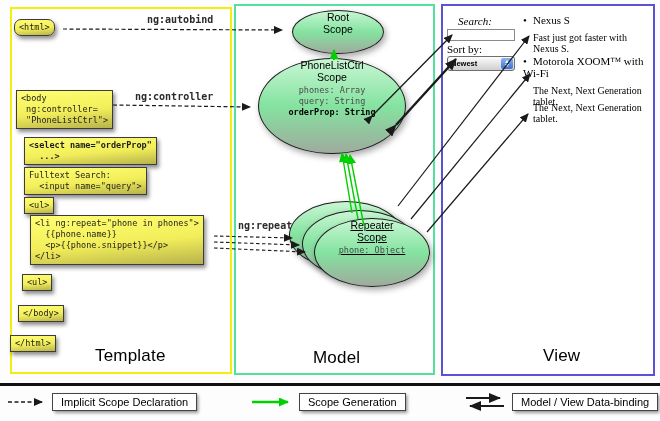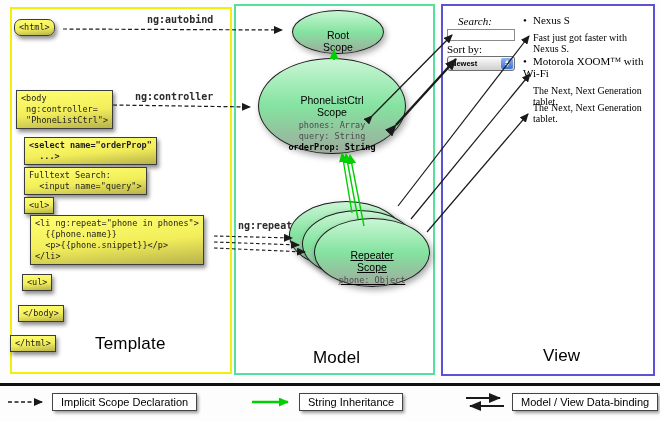--- a/index.html
+++ b/index.html
@@ -10,21 +10,21 @@
   #col-model{left:234px;top:4px;width:197px;height:367px;border:2px solid #55e0a0;}
   #col-view{left:441px;top:4px;width:210px;height:368px;border:2px solid #5b52d6;}
   .col-label{position:absolute;font-size:17px;color:#000;letter-spacing:.2px;}
   .code-box{position:absolute;font:8.5px/1.3 "DejaVu Sans Mono",monospace;white-space:pre;color:#1c1c1c;
             background:linear-gradient(175deg,#ffff72 0%,#f2ee5a 55%,#b8b34c 100%);
             border:1px solid #3c3c3c;box-shadow:2px 3px 4px rgba(0,0,0,.45);padding:2px 4px;}
   .code-box.bold{font-weight:bold;}
   .ellipse{position:absolute;border-radius:50%;
            background:linear-gradient(180deg,#c9f6d4 0%,#84e3a0 50%,#9fab9d 100%);
            border:1.5px solid #1b1b1b;box-shadow:2px 3px 6px rgba(0,0,0,.35);
-           display:flex;flex-direction:column;align-items:center;justify-content:flex-end;text-align:center;}
+           display:flex;flex-direction:column;align-items:center;justify-content:flex-start;text-align:center;}
   .scope-title{font:10.5px/1.15 "Liberation Sans",sans-serif;color:#000;white-space:pre;}
   .scope-prop{font:8.5px/1.3 "DejaVu Sans Mono",monospace;color:#4b4b4b;white-space:pre;}
   .scope-prop.boldp{color:#000;font-weight:bold;}
   .ng-label{position:absolute;font:bold 10px "DejaVu Sans Mono",monospace;color:#2b2b2b;}
   .serif{font-family:"Liberation Serif",serif;color:#000;}
   .v-label{position:absolute;font-size:11px;}
   #search-input{position:absolute;left:447px;top:29px;width:62px;height:10px;border:1px solid #8a8a8a;
                 background:#fff;font:9px "Liberation Serif",serif;padding:0 2px;}
   #sort-select{position:absolute;left:447px;top:56px;width:66px;height:13px;border:1px solid #6f6f6f;
                border-radius:3px;background:linear-gradient(180deg,#fdfdfd,#cfcfcf);display:flex;align-items:center;}
@@ -48,21 +48,21 @@
 </style>
 </head>
 <body>
 
 <div id="stage">
 
   <div class="col" id="col-template"></div>
   <div class="col" id="col-model"></div>
   <div class="col" id="col-view"></div>
 
-  <div class="col-label" style="left:95px;top:334px;">Template</div>
+  <div class="col-label" style="left:95px;top:346px;">Template</div>
   <div class="col-label" style="left:313px;top:348px;">Model</div>
   <div class="col-label" style="left:543px;top:346px;">View</div>
 
   <div class="code-box" style="left:14px;top:19px;border-radius:7px;">&lt;html&gt;</div>
   <div class="code-box" style="left:16px;top:90px;">&lt;body
  ng:controller=
  "PhoneListCtrl"&gt;</div>
   <div class="code-box bold" style="left:24px;top:137px;">&lt;select name="orderProp"
   ...&gt;</div>
   <div class="code-box" style="left:24px;top:167px;">Fulltext Search:
@@ -119,21 +119,21 @@
   <div class="v-item" style="top:55px;">
     <div class="name"><span class="bullet">•</span><span>Motorola XOOM™ with Wi-Fi</span></div>
     <div class="desc">The Next, Next Generation tablet.</div>
   </div>
   <div class="v-item" style="top:96px;">
     <div class="desc">The Next, Next Generation tablet.</div>
   </div>
 
   <div id="sep-line"></div>
   <div class="legend-box" style="left:52px;">Implicit Scope Declaration</div>
-  <div class="legend-box" style="left:299px;">String Inheritance</div>
+  <div class="legend-box" style="left:299px;">Scope Generation</div>
   <div class="legend-box" style="left:512px;">Model / View Data-binding</div>
 
   <svg id="arrows" viewBox="0 0 660 421">
     <defs>
       <marker id="ab" markerUnits="userSpaceOnUse" markerWidth="9" markerHeight="8" refX="8" refY="4" orient="auto">
         <path d="M0,0 L9,4 L0,8 z" fill="#1a1a1a"></path>
       </marker>
       <marker id="abBig" markerUnits="userSpaceOnUse" markerWidth="12" markerHeight="10" refX="11" refY="5" orient="auto">
         <path d="M0,0 L12,5 L0,10 z" fill="#1a1a1a"></path>
       </marker>

